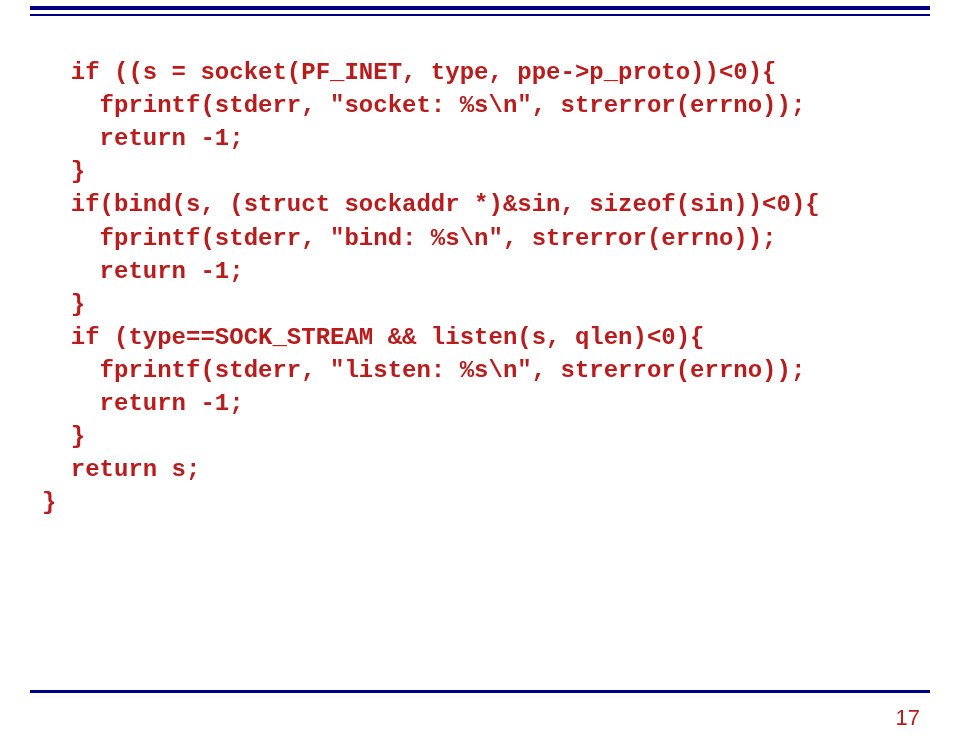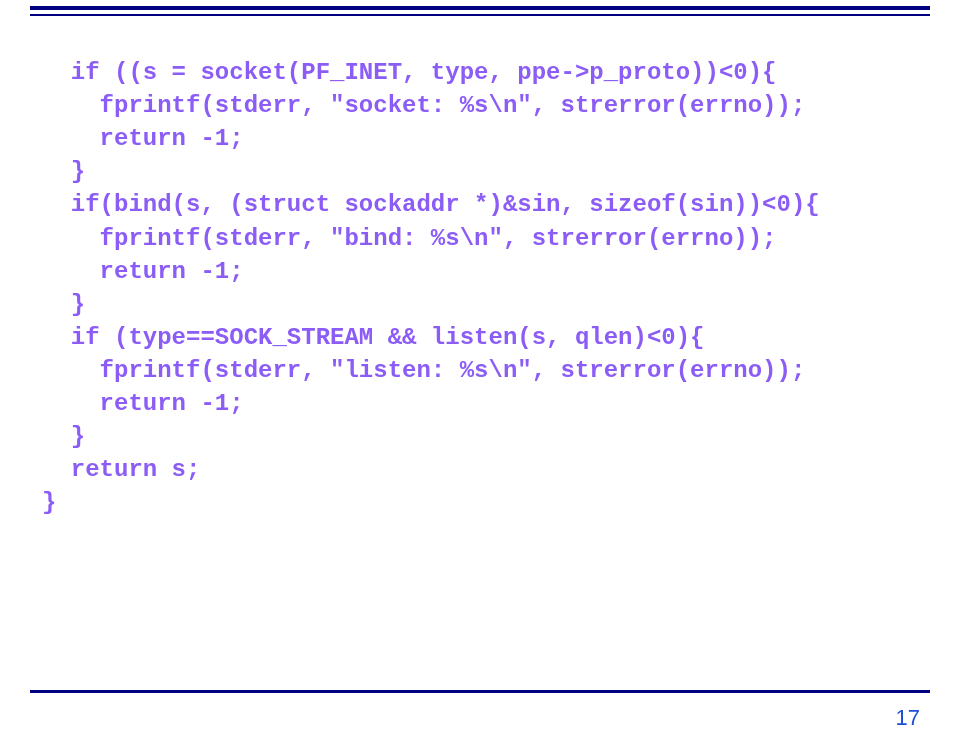--- a/index.html
+++ b/index.html
@@ -45,40 +45,40 @@
   }
   .hr2 {
     height: 2px;
     background: #000080;
     margin: 4px 30px 0 30px;
   }
   .code {
     font-family: "Courier New", Courier, monospace;
     font-weight: bold;
     font-size: 24px;
-    color: #8b5cf6;
+    color: #b91c1c;
     white-space: pre;
     padding: 40px 0 0 42px;
     line-height: 1.38;
   }
   .footer-line {
     position: absolute;
     bottom: 56px;
     left: 30px;
     right: 30px;
     height: 3px;
     background: #000080;
   }
   .page-num {
     position: absolute;
     bottom: 18px;
     right: 40px;
     font-family: Arial, sans-serif;
     font-size: 22px;
-    color: #1d4ed8;
+    color: #b91c1c;
   }
 </style>
 </head>
 <body>
 
 <div class="slide">
 
 
   <div class="hr1"></div>
   <div class="hr2"></div>

